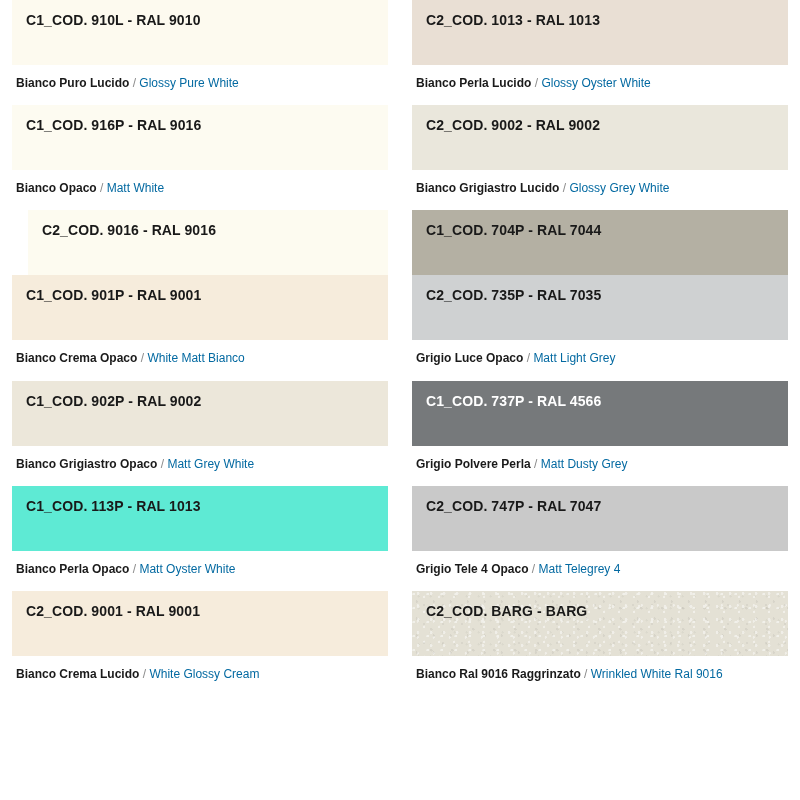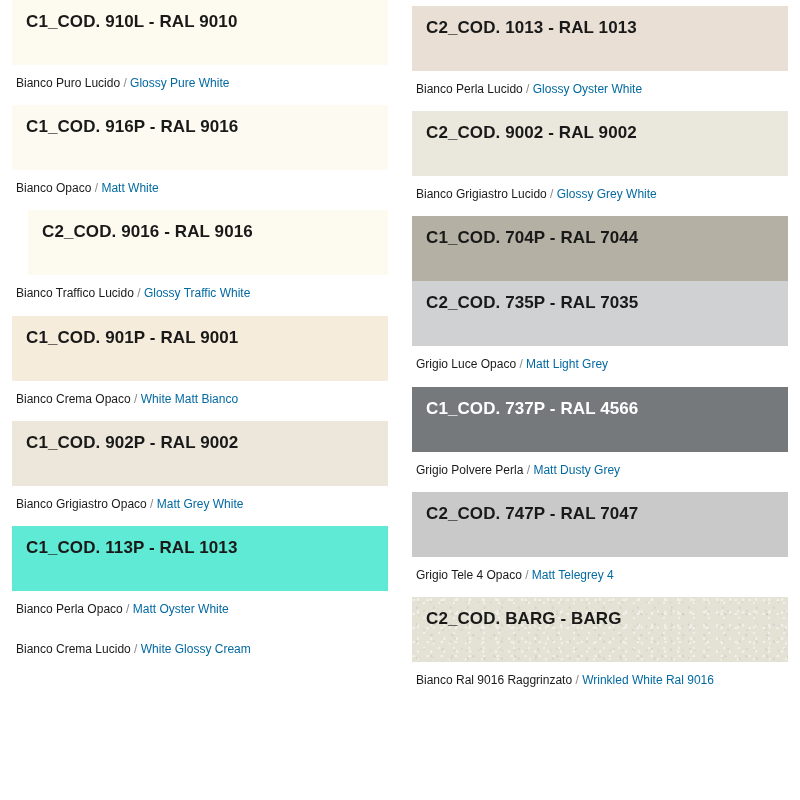--- a/index.html
+++ b/index.html
@@ -29,51 +29,51 @@
   }
   .column {
     flex: 1 1 0;
     display: flex;
     flex-direction: column;
   }
   .column.left {
     padding-top: 0px;
   }
   .column.right {
-    padding-top: 6px;
+    padding-top: 0;
   }
   .swatch-item {
     margin-bottom: 0px;
   }
   .swatch-chip {
     height: 65px;
     box-sizing: border-box;
     padding: 12px 0 0 14px;
     position: relative;
     overflow: hidden;
   }
   .swatch-code {
-    font-size: 17px;
+    font-size: 14px;
     font-weight: bold;
     letter-spacing: 0.1px;
     color: #191919;
     position: relative;
     z-index: 2;
   }
   .swatch-code.light {
     color: #ffffff;
   }
   .caption {
     font-size: 12px;
     padding: 10px 0 14px 4px;
     line-height: 1.35;
   }
   .caption .it {
     color: #1a1a1a;
-    font-weight: normal;
+    font-weight: bold;
   }
   .caption .sep {
     color: #8a8a8a;
   }
   .caption .en {
     color: #0369a1;
   }
   .texture {
     position: absolute;
     inset: 0;
@@ -114,23 +114,20 @@
         </div>
         <div class="caption">
           <span class="it">Bianco Opaco</span><span class="sep"> / </span><span class="en">Matt White</span>
         </div>
       </div>
 
       <div class="swatch-item">
         <div class="swatch-chip" style="background-color: rgb(253, 251, 240); margin-left: 16px;">
           <div class="swatch-code">C2_COD. 9016 - RAL 9016</div>
         </div>
-        <div class="caption">
-          <span class="it">Bianco Traffico Lucido</span><span class="sep"> / </span><span class="en">Glossy Traffic White</span>
-        </div>
       </div>
 
       <div class="swatch-item">
         <div class="swatch-chip" style="background-color: rgb(246, 236, 220);">
           <div class="swatch-code">C1_COD. 901P - RAL 9001</div>
         </div>
         <div class="caption">
           <span class="it">Bianco Crema Opaco</span><span class="sep"> / </span><span class="en">White Matt Bianco</span>
         </div>
       </div>
@@ -147,20 +144,23 @@
       <div class="swatch-item">
         <div class="swatch-chip" style="background-color: #5eead4;">
           <div class="swatch-code">C1_COD. 113P - RAL 1013</div>
         </div>
         <div class="caption">
           <span class="it">Bianco Perla Opaco</span><span class="sep"> / </span><span class="en">Matt Oyster White</span>
         </div>
       </div>
 
       <div class="swatch-item">
+        <div class="swatch-chip" style="background-color: rgb(246, 236, 220);">
+          <div class="swatch-code">C2_COD. 9001 - RAL 9001</div>
+        </div>
         <div class="caption">
           <span class="it">Bianco Crema Lucido</span><span class="sep"> / </span><span class="en">White Glossy Cream</span>
         </div>
       </div>
 
     </div>
 
     <div class="column right">
 
       <div class="swatch-item">

